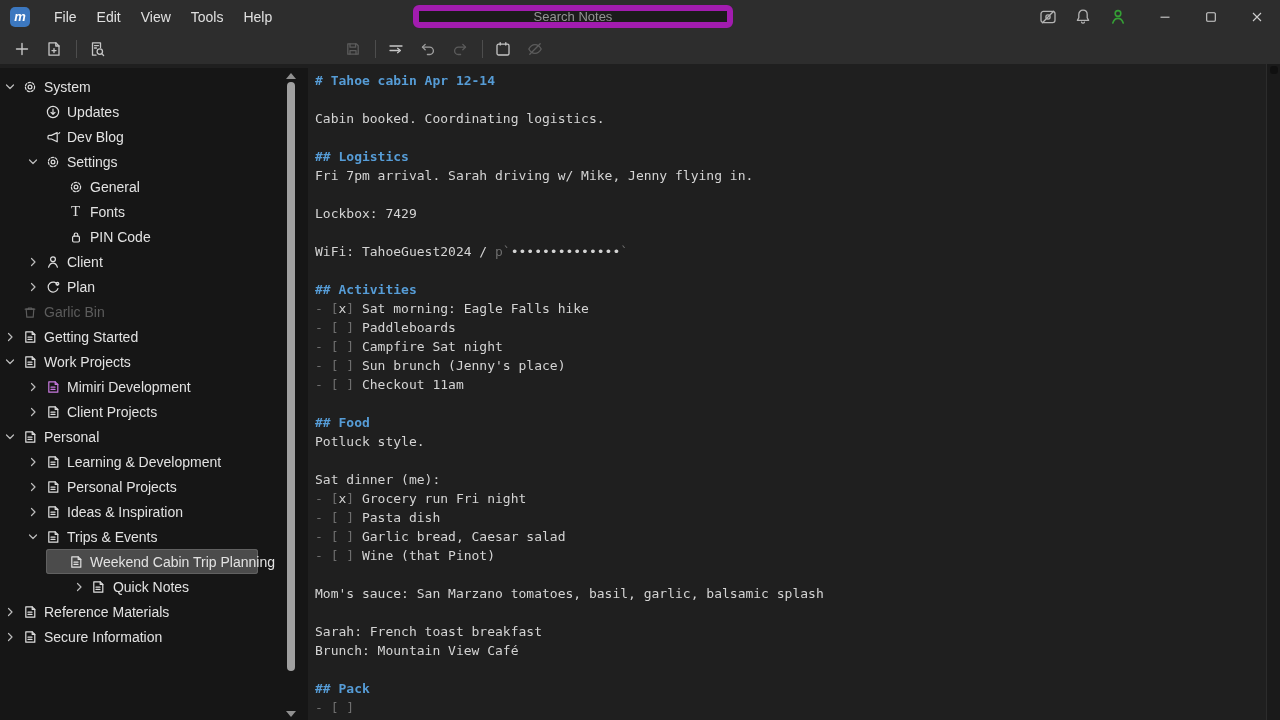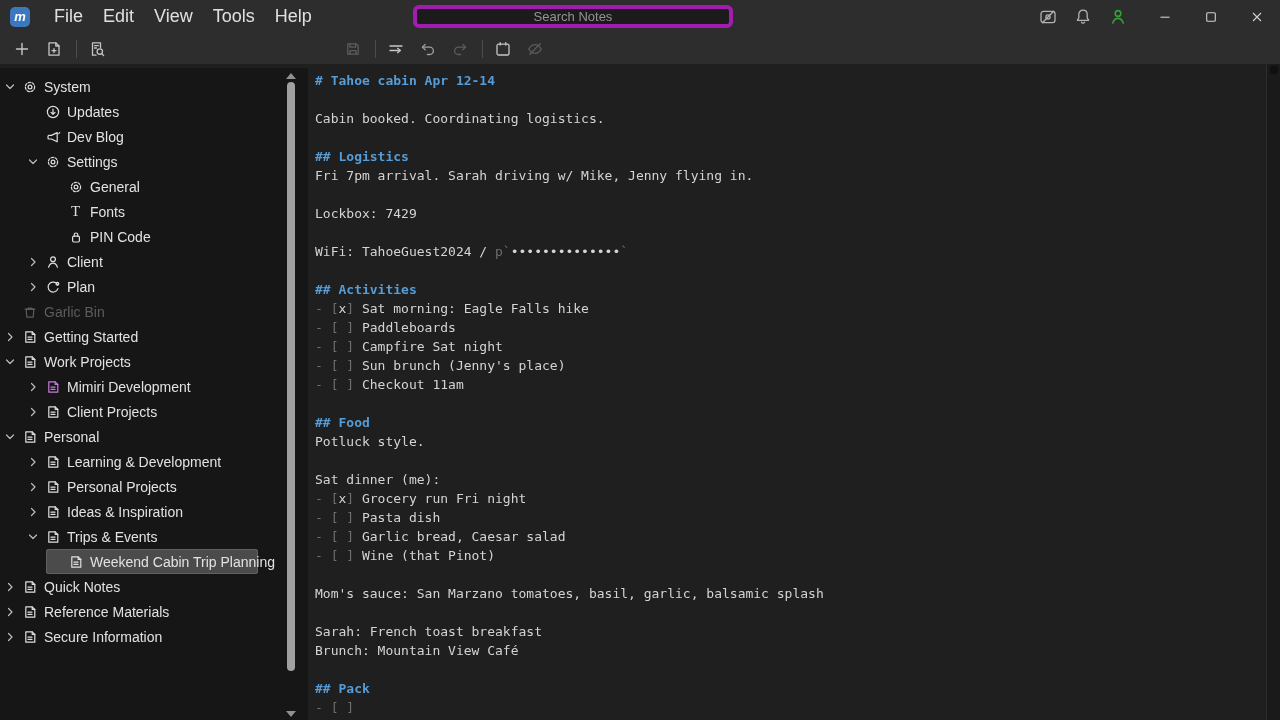--- a/index.html
+++ b/index.html
@@ -6,23 +6,23 @@
   html,body { width:1280px; height:720px; overflow:hidden; background:#1f1f1f;
     font-family:"Liberation Sans", sans-serif; }
 
   
   .titlebar { position:absolute; left:0; top:0; width:1280px; height:33px;
     background:#2d2d2d; display:flex; align-items:center; }
   .logo { width:20px; height:20px; margin-left:10px; background:#3c78c0;
     border-radius:5px; display:flex; align-items:center; justify-content:center; }
   .logo span { color:#fff; font-style:italic; font-weight:bold; font-size:13px; line-height:1; }
   .menus { display:flex; margin-left:14px; }
-  .menu-item { color:#e0e0e0; font-size:18px; padding:4px 10px; cursor:default; }
+  .menu-item { color:#e0e0e0; font-size:14px; padding:4px 10px; cursor:default; }
   .searchbox { position:absolute; left:413px; top:5px; width:320px; height:23px;
-    background:#1b1b1b; border:4px solid #a21caf; border-radius:6px;
+    background:#1b1b1b; border:6px solid #a21caf; border-radius:6px;
     color:#84cc16; font-size:13px; text-align:center; outline:none;
     font-family:"Liberation Sans", sans-serif; }
   .searchbox::placeholder { color:#949494; opacity:1; }
   .tb-right { position:absolute; right:0; top:0; height:33px; display:flex; align-items:center; }
   .tb-status-icon { width:22px; height:22px; margin-right:13px; display:flex;
     align-items:center; justify-content:center; color:#b3b3b3; }
   .tb-status-icon.green { color:#35a035; }
   .win-btn { width:46px; height:33px; display:flex; align-items:center;
     justify-content:center; color:#cfcfcf; }
 
@@ -450,21 +450,21 @@
           <span class="chev"></span>
           <span class="t-icon">
             <svg width="16" height="16" viewBox="0 0 16 16" fill="none" stroke="currentColor" stroke-width="1.2" stroke-linecap="round" stroke-linejoin="round">
               <path d="M3.8 2.8h6.4l2.6 2.6v7.8H3.8z"></path>
               <path d="M10.2 2.8v2.6h2.6"></path>
               <path d="M6 8.2h4M6 10.4h4"></path>
             </svg>
           </span>
           <span>Weekend Cabin Trip Planning</span>
         </div>
-        <div class="tree-row" style="margin-left: 0px;">
+        <div class="tree-row" style="margin-left: 0px; justify-content: center;">
           <span class="chev">
             <svg width="14" height="14" viewBox="0 0 14 14" fill="none" stroke="currentColor" stroke-width="1.2" stroke-linecap="round" stroke-linejoin="round">
               <path d="M5.5 3.5 9 7l-3.5 3.5"></path>
             </svg>
           </span>
           <span class="t-icon">
             <svg width="16" height="16" viewBox="0 0 16 16" fill="none" stroke="currentColor" stroke-width="1.2" stroke-linecap="round" stroke-linejoin="round">
               <path d="M3.8 2.8h6.4l2.6 2.6v7.8H3.8z"></path>
               <path d="M10.2 2.8v2.6h2.6"></path>
               <path d="M6 8.2h4M6 10.4h4"></path>

